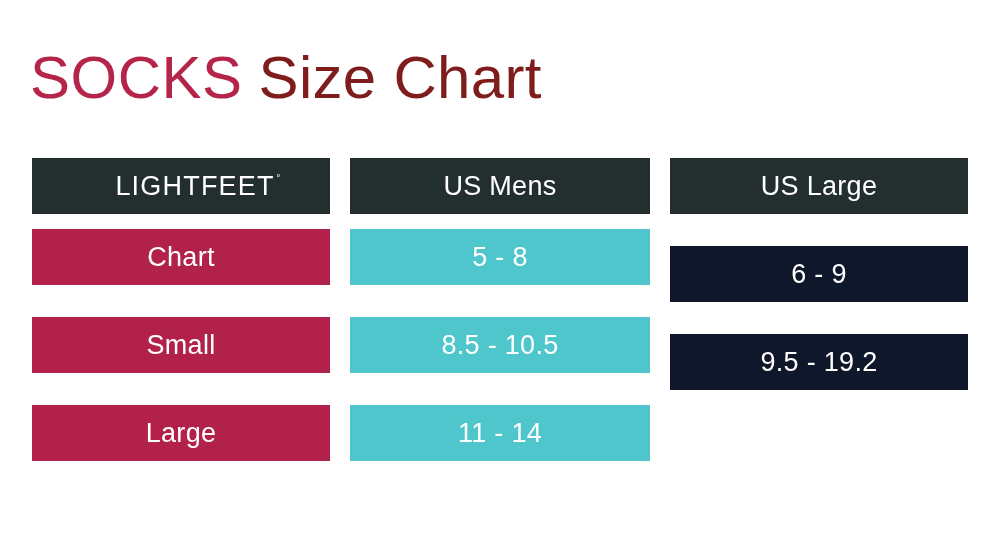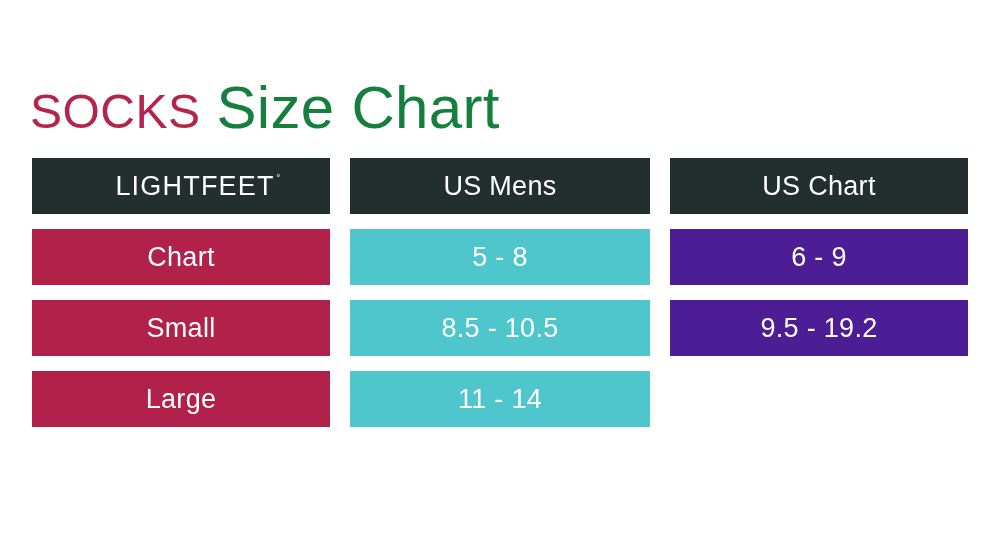--- a/index.html
+++ b/index.html
@@ -23,32 +23,31 @@
   .title-block {
     position: absolute;
     left: 30px;
     top: 48px;
     height: 72px;
     display: flex;
     align-items: baseline;
     white-space: nowrap;
   }
   .title-strong {
-    font-size: 48px;
+    font-size: 60px;
     font-weight: 400;
     letter-spacing: 0.5px;
     color: #b52449;
     line-height: 1;
-    margin-top: 40px;
   }
   .title-rest {
     font-size: 60px;
     font-weight: 400;
     letter-spacing: 0.3px;
-    color: #15803d;
+    color: #7f1d1d;
     line-height: 1;
     margin-left: 16px;
   }
 
   
   .table {
     position: absolute;
     left: 32px;
     top: 158px;
     width: 936px;
@@ -71,21 +70,21 @@
     white-space: nowrap;
   }
 
   .cell.header {
     background: #232e2e;
     font-size: 27px;
   }
 
   .cell.size-label   { background: #b2214a; }
   .cell.mens-value   { background: #4fc6cc; }
-  .cell.womens-value { background: #4c1d95; }
+  .cell.womens-value { background: #0f172a; margin-top: 17px; }
 
   .cell.empty {
     background: transparent;
   }
 
   
   .brand {
     display: inline-flex;
     align-items: flex-start;
     color: #ffffff;
@@ -115,21 +114,21 @@
   <div class="table">
 
     <div class="cell header">
       <span class="brand">
         <span class="brand-light">LIGHT</span>
           <span class="brand-bold">FEET</span>
           <span class="brand-tm">˚</span>
       </span>
     </div>
     <div class="cell header">US Mens</div>
-    <div class="cell header">US Chart</div>
+    <div class="cell header">US Large</div>
 
     <div class="cell size-label">Chart</div>
     <div class="cell mens-value">5 - 8</div>
     <div class="cell womens-value">6 - 9</div>
 
     <div class="cell size-label">Small</div>
     <div class="cell mens-value">8.5 - 10.5</div>
     <div class="cell womens-value">9.5 - 19.2</div>
 
     <div class="cell size-label">Large</div>

